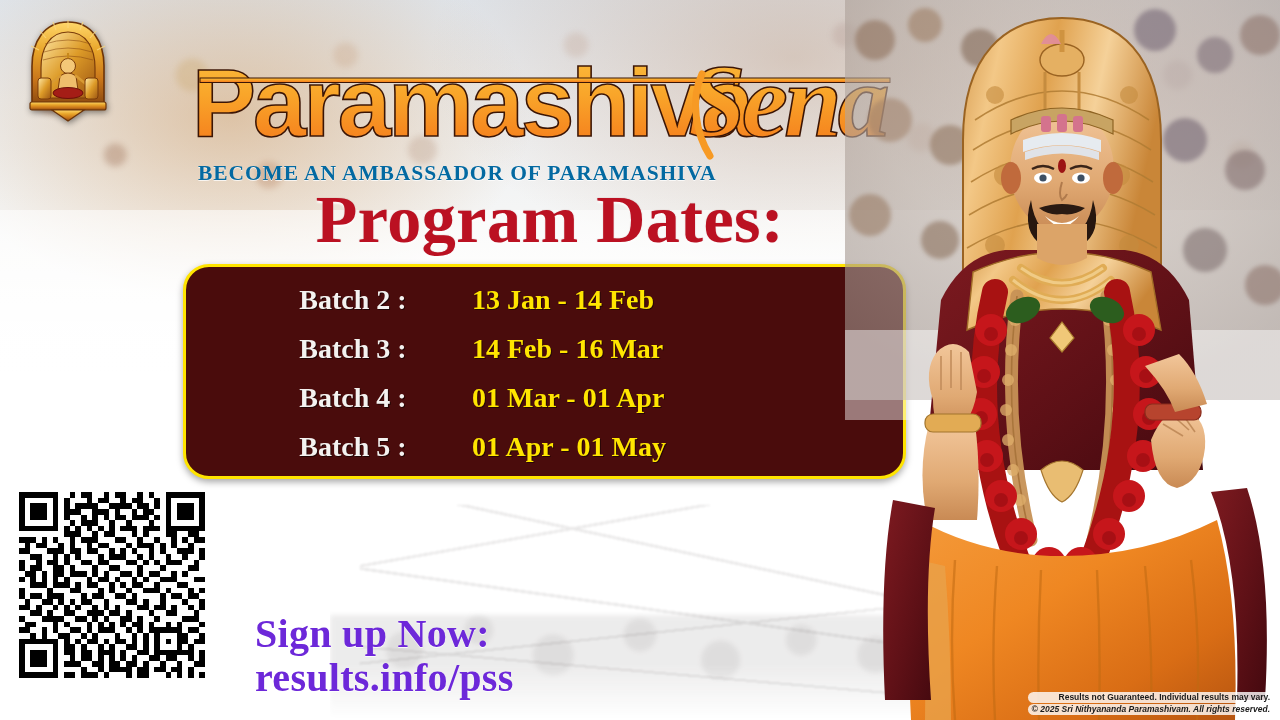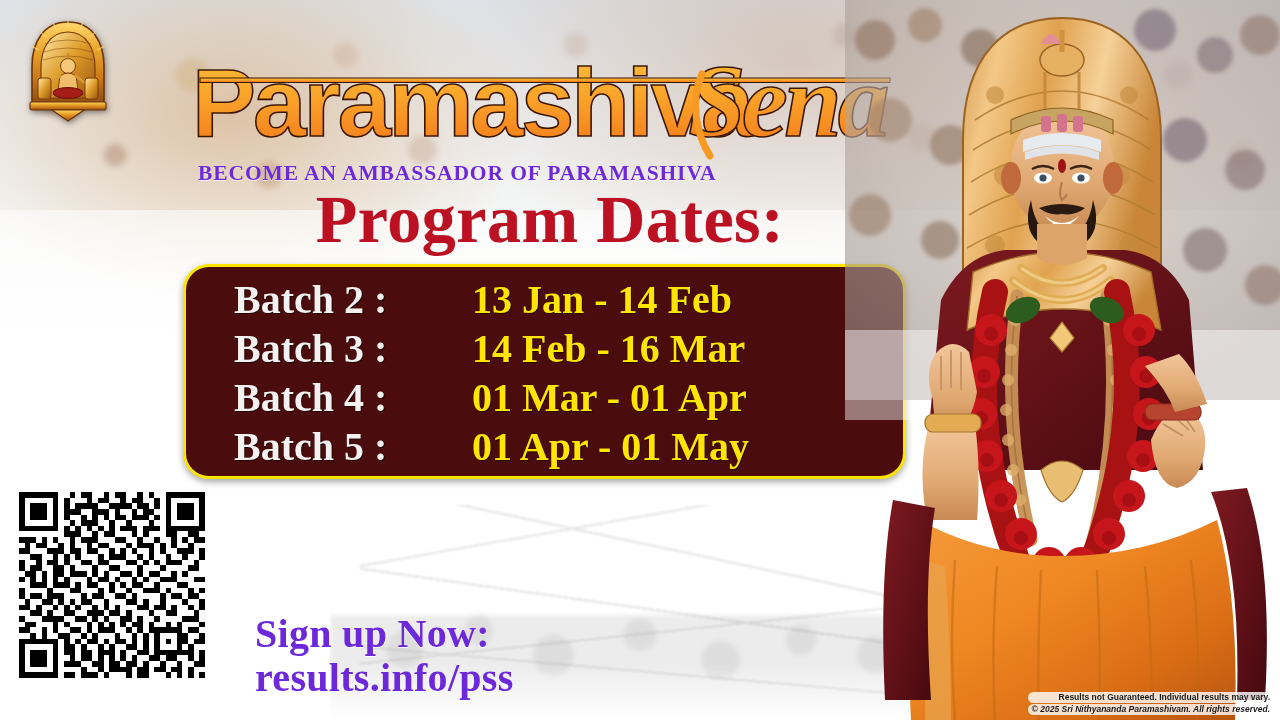--- a/index.html
+++ b/index.html
@@ -91,21 +91,21 @@
     position:absolute; left:190px; top:48px; width:720px; height:118px;
   }
   .logo-svg { width:720px; height:118px; display:block; }
 
   .tagline {
     position:absolute; left:198px; top:161px; width:512px;
     font-family:"Liberation Serif", serif;
     font-weight:bold;
     font-size:21.5px;
     letter-spacing:.9px;
-    color:#6d28d9;
+    color:#0369a1;
     text-shadow:0 1px 0 rgba(255,255,255,.75);
     white-space:nowrap;
   }
 
   .program-dates {
     position:absolute; left:200px; top:188px; width:700px;
     text-align:center;
     font-family:"Liberation Serif", serif;
     font-weight:bold;
     font-size:68px;
@@ -127,23 +127,24 @@
   }
   .batch-rows {
     position:absolute; left:0; top:8px; width:100%;
     padding:0 18px 0 48px;
   }
   .batch-row {
     display:flex;
     align-items:baseline;
     font-family:"Liberation Serif", serif;
     font-weight:bold;
-    font-size:40px;
+    font-size:28px;
     line-height:49px;
     white-space:nowrap;
+    text-align:center;
   }
   .batch-label {
     color:#f4f2f0;
     text-shadow:1px 1px 0 rgba(0,0,0,.55);
     min-width:238px;
     display:inline-block;
   }
   .batch-value {
     color:#ffe500;
     text-shadow:1px 1px 0 rgba(0,0,0,.5);

